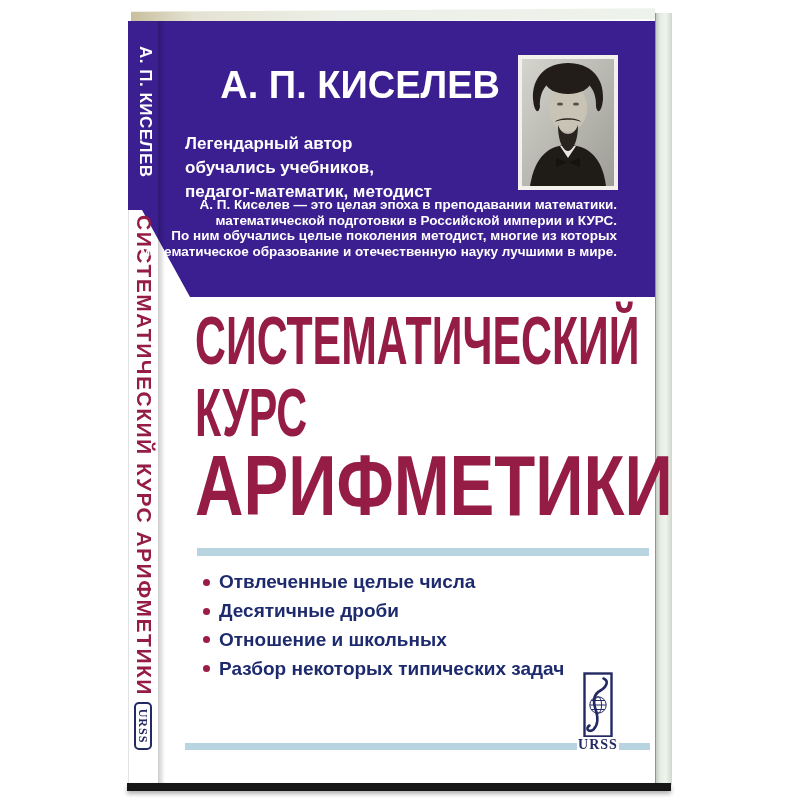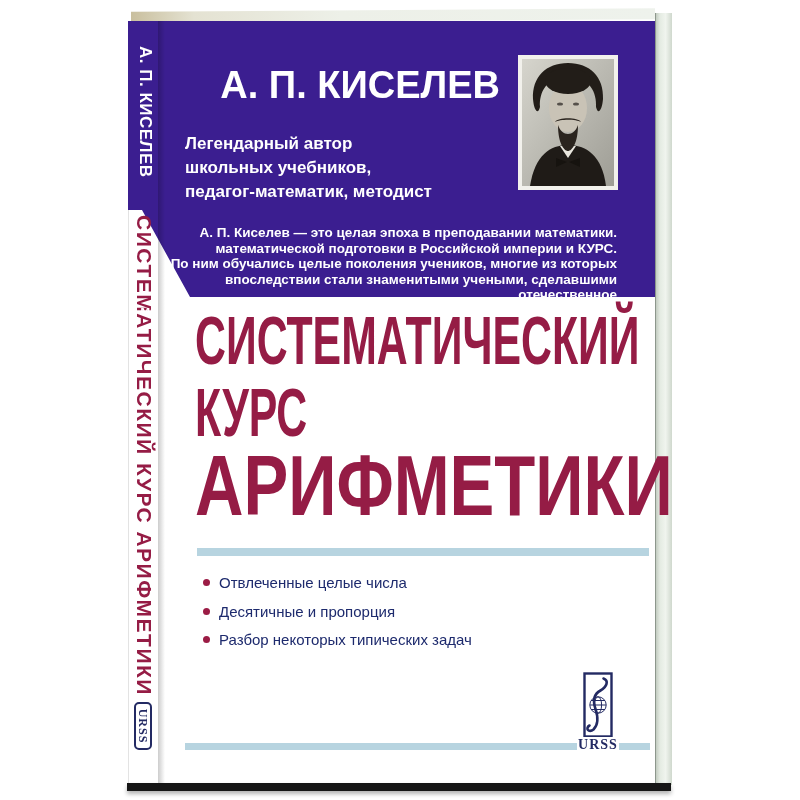--- a/index.html
+++ b/index.html
@@ -34,36 +34,36 @@
                letter-spacing:1px;line-height:14px;display:block;}
 
   
   .author-name{position:absolute;left:60px;top:58px;width:315px;text-align:right;
                font-size:38px;font-weight:bold;color:#ffffff;line-height:1;}
   .author-sub{position:absolute;left:60px;top:124px;width:315px;
               font-size:17px;font-weight:bold;color:#ffffff;line-height:24px;}
   .portrait{position:absolute;left:393px;top:47px;width:100px;height:135px;box-sizing:border-box;
             border:4px solid #f2f1ec;background:#c4c2ba;}
   .desc{position:absolute;left:15px;top:189px;width:477px;text-align:right;
-        font-size:13.5px;font-weight:bold;color:#ffffff;line-height:15.5px;margin-top:28px;}
+        font-size:13.5px;font-weight:bold;color:#ffffff;line-height:15.5px;}
 
   
   .bigline{position:absolute;left:70px;color:#951c45;font-weight:bold;line-height:1;
            white-space:nowrap;transform-origin:left top;}
   .t1{top:298px;font-size:69px;transform:scaleX(.62);}
   .t2{top:370px;font-size:69px;transform:scaleX(.62);}
   .t3{top:434px;font-size:86px;transform:scaleX(.78);}
 
   
   .rule-top{position:absolute;left:72px;top:540px;width:452px;height:8px;background:#b7d4e0;}
   .rule-bottom{position:absolute;left:60px;top:735px;width:465px;height:7px;background:#b7d4e0;}
   .topics{position:absolute;left:78px;top:560px;width:400px;}
   .topic{height:28.8px;display:flex;align-items:center;}
   .dot{width:7px;height:7px;border-radius:50%;background:#9b1c45;margin-right:9px;flex:0 0 auto;}
-  .tl{font-size:15px;font-weight:normal;color:#1d2a6d;white-space:nowrap;}
+  .tl{font-size:19px;font-weight:bold;color:#1d2a6d;white-space:nowrap;}
   .urss-logo{position:absolute;left:458px;top:664px;width:30px;height:66px;}
   .urss-name{position:absolute;left:452px;top:729px;width:42px;text-align:center;background:#ffffff;
              font-family:"Liberation Serif",serif;font-weight:bold;font-size:14px;color:#232a63;
              letter-spacing:1px;line-height:16px;}
 </style>
 </head>
 <body>
 
 <div id="stage">
   <div class="book">
@@ -76,21 +76,21 @@
 
     <div class="vtext spine-author">А. П. КИСЕЛЕВ</div>
     <div class="vtext spine-title">СИСТЕМАТИЧЕСКИЙ КУРС АРИФМЕТИКИ</div>
     <div class="vtext spine-badge">
       <span>URSS</span>
     </div>
 
     <div class="author-name">А. П. КИСЕЛЕВ</div>
     <div class="author-sub">
       <div>Легендарный автор</div>
-      <div>школьных учебников,</div>
+      <div>обучались учебников,</div>
       <div>педагог-математик, методист</div>
     </div>
 
     <div class="portrait">
       <svg width="92" height="127" viewBox="0 0 92 127" xmlns="http://www.w3.org/2000/svg">
         <defs>
           <linearGradient id="pg" x1="0" y1="0" x2="1" y2="1">
             <stop offset="0" stop-color="#d6d5cd"></stop>
               <stop offset="1" stop-color="#9e9d95"></stop>
           </linearGradient>
@@ -105,39 +105,42 @@
         <ellipse cx="38" cy="45" rx="3" ry="1.6" fill="#55504a"></ellipse>
         <ellipse cx="54" cy="45" rx="3" ry="1.6" fill="#55504a"></ellipse>
         <path d="M33,63 C38,60 54,60 59,63 C56,58 36,58 33,63 Z" fill="#2a241e"></path>
         <path d="M36,66 C40,78 52,78 56,66 C56,84 50,92 46,92 C42,92 36,84 36,66 Z" fill="#2a241e"></path>
       </svg>
     </div>
 
     <div class="desc">
       <div>А. П. Киселев — это целая эпоха в преподавании математики.</div>
       <div>математической подготовки в Российской империи и КУРС.</div>
-      <div>По ним обучались целые поколения учеников, многие из которых</div>
-      <div>впоследствии стали знаменитыми учеными, сделавшими отечественное</div>
+      <div>По ним обучались целые поколения методист, многие из которых</div>
       <div>математическое образование и отечественную науку лучшими в мире.</div>
     </div>
 
     <div class="bigline t1">СИСТЕМАТИЧЕСКИЙ</div>
     <div class="bigline t2">КУРС</div>
     <div class="bigline t3">АРИФМЕТИКИ</div>
 
     <div class="rule-top"></div>
 
     <div class="topics">
       <div class="topic">
         <span class="dot"></span>
         <span class="tl">Отвлеченные целые числа</span>
       </div>
       <div class="topic">
         <span class="dot"></span>
-        <span class="tl">Десятичные и пропорция</span>
+        <span class="tl">Десятичные дроби</span>
+      </div>
+      <div class="topic">
+        <span class="dot"></span>
+        <span class="tl">Отношение и школьных</span>
       </div>
       <div class="topic">
         <span class="dot"></span>
         <span class="tl">Разбор некоторых типических задач</span>
       </div>
     </div>
 
     <div class="urss-logo">
       <svg width="30" height="66" viewBox="0 0 30 66" xmlns="http://www.w3.org/2000/svg">
         <rect x="1.5" y="1.5" width="27" height="63" fill="#ffffff" stroke="#232a63" stroke-width="2.4"></rect>

